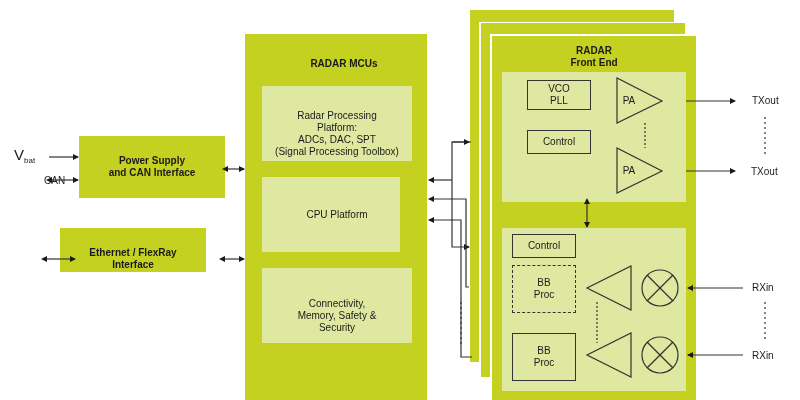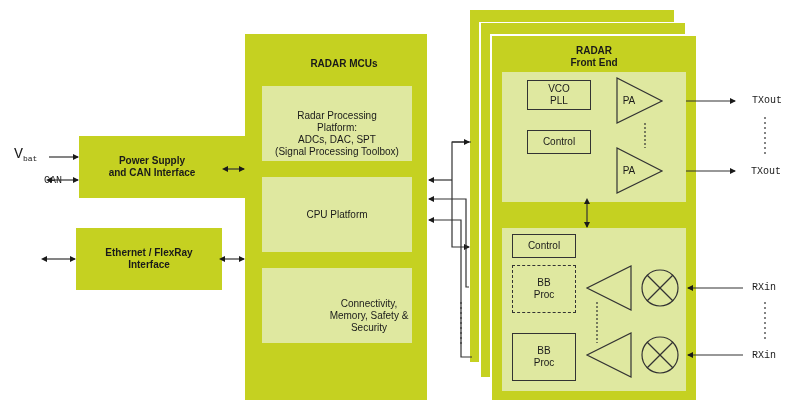--- a/index.html
+++ b/index.html
@@ -8,53 +8,53 @@
   .abs { position: absolute; }
   .dark { background: #c5d121; }
   .light { background: #dfe8a0; }
   .lbl { position: absolute; text-align: center; font-size: 10px; line-height: 12px; }
   .bold { font-weight: bold; }
   .box-text { position: absolute; display: flex; align-items: center; justify-content: center;
               text-align: center; font-size: 10px; line-height: 12px; white-space: pre-line; }
   .outline { border: 1.3px solid #333; box-sizing: border-box; }
   .dashed { border: 1.3px dashed #333; box-sizing: border-box; }
   svg.wires { position: absolute; left: 0; top: 0; width: 800px; height: 400px; pointer-events: none; }
-  .sig { position: absolute; font-size: 10px; font-family: Liberation Mono, monospace; }
+  .sig { position: absolute; font-size: 10px; }
 </style>
 </head>
 <body>
 
 <div class="sig" style="left:14px; top:146px; font-size:15px;">
   <span>V</span><span style="font-size:8px; position:relative; top:3px;margin-top:40px;">bat</span>
 </div>
 <div class="sig" style="left:16px; top:175px;margin-left:28px;">CAN</div>
 
-<div class="abs dark" style="left:79px; top:136px; width:146px; height:62px;padding-left:44px;">
+<div class="abs dark" style="left:79px; top:136px; width:146px; height:62px;">
   <div class="box-text bold" style="left:0; top:0; width:146px; height:62px;">Power Supply
 and CAN Interface</div>
 </div>
 
-<div class="abs dark" style="left:76px; top:228px; width:146px; height:62px;">
+<div class="abs dark" style="left:60px; top:228px; width:146px; height:44px;">
   <div class="box-text bold" style="left:0; top:0; width:146px; height:62px;">Ethernet / FlexRay
 Interface</div>
 </div>
 
 <div class="abs dark" style="left:245px; top:34px; width:182px; height:366px;">
   <div class="lbl bold" style="left:8px; top:24px; width:182px;">RADAR MCUs</div>
   <div class="abs light" style="left:17px; top:52px; width:150px; height:75px;">
     <div class="box-text" style="left:0; top:0; width:150px; height:95px;">Radar Processing
 Platform:
 ADCs, DAC, SPT
 (Signal Processing Toolbox)</div>
   </div>
-  <div class="abs light" style="left:17px; top:143px; width:150px; height:75px;">
+  <div class="abs light" style="left:17px; top:143px; width:138px; height:75px;">
     <div class="box-text" style="left:0; top:0; width:150px; height:75px;">CPU Platform</div>
   </div>
   <div class="abs light" style="left:17px; top:234px; width:150px; height:75px;">
-    <div class="box-text" style="left:0; top:0; width:150px; height:95px;padding-left:32px;">Connectivity,
+    <div class="box-text" style="left:0; top:0; width:150px; height:95px;">Connectivity,
 Memory, Safety &amp;
 Security</div>
   </div>
 </div>
 
 <div class="abs dark" style="left:470px; top:10px; width:204px; height:352px;"></div>
 <div class="abs" style="left:479px; top:22px; width:206px; height:356px; background:#fff;"></div>
 <div class="abs dark" style="left:481px; top:23px; width:204px; height:354px;"></div>
 <div class="abs" style="left:490px; top:34px; width:208px; height:366px; background:#fff;"></div>
 

